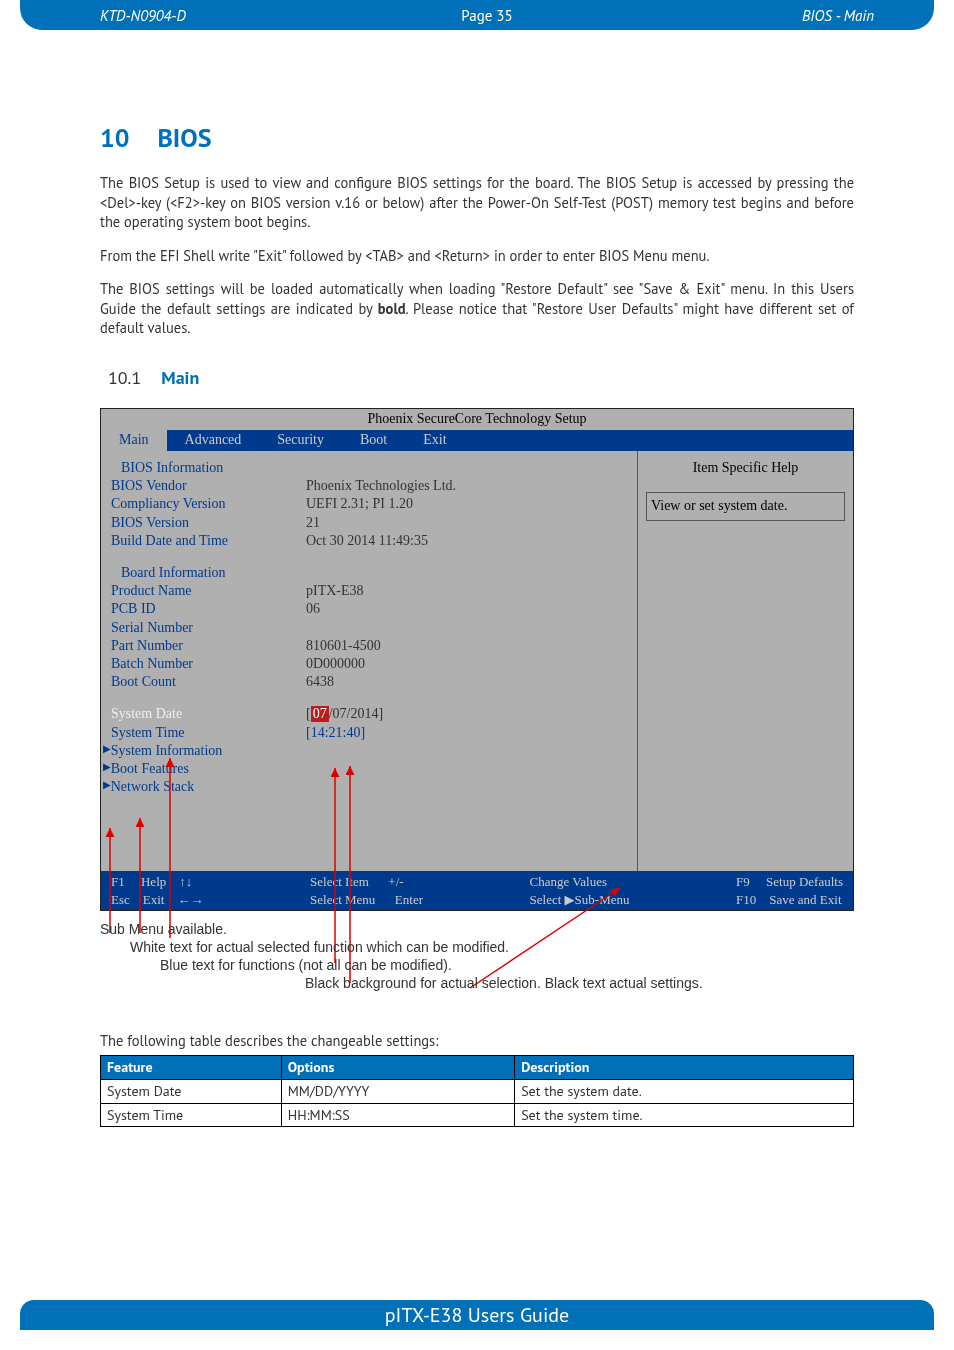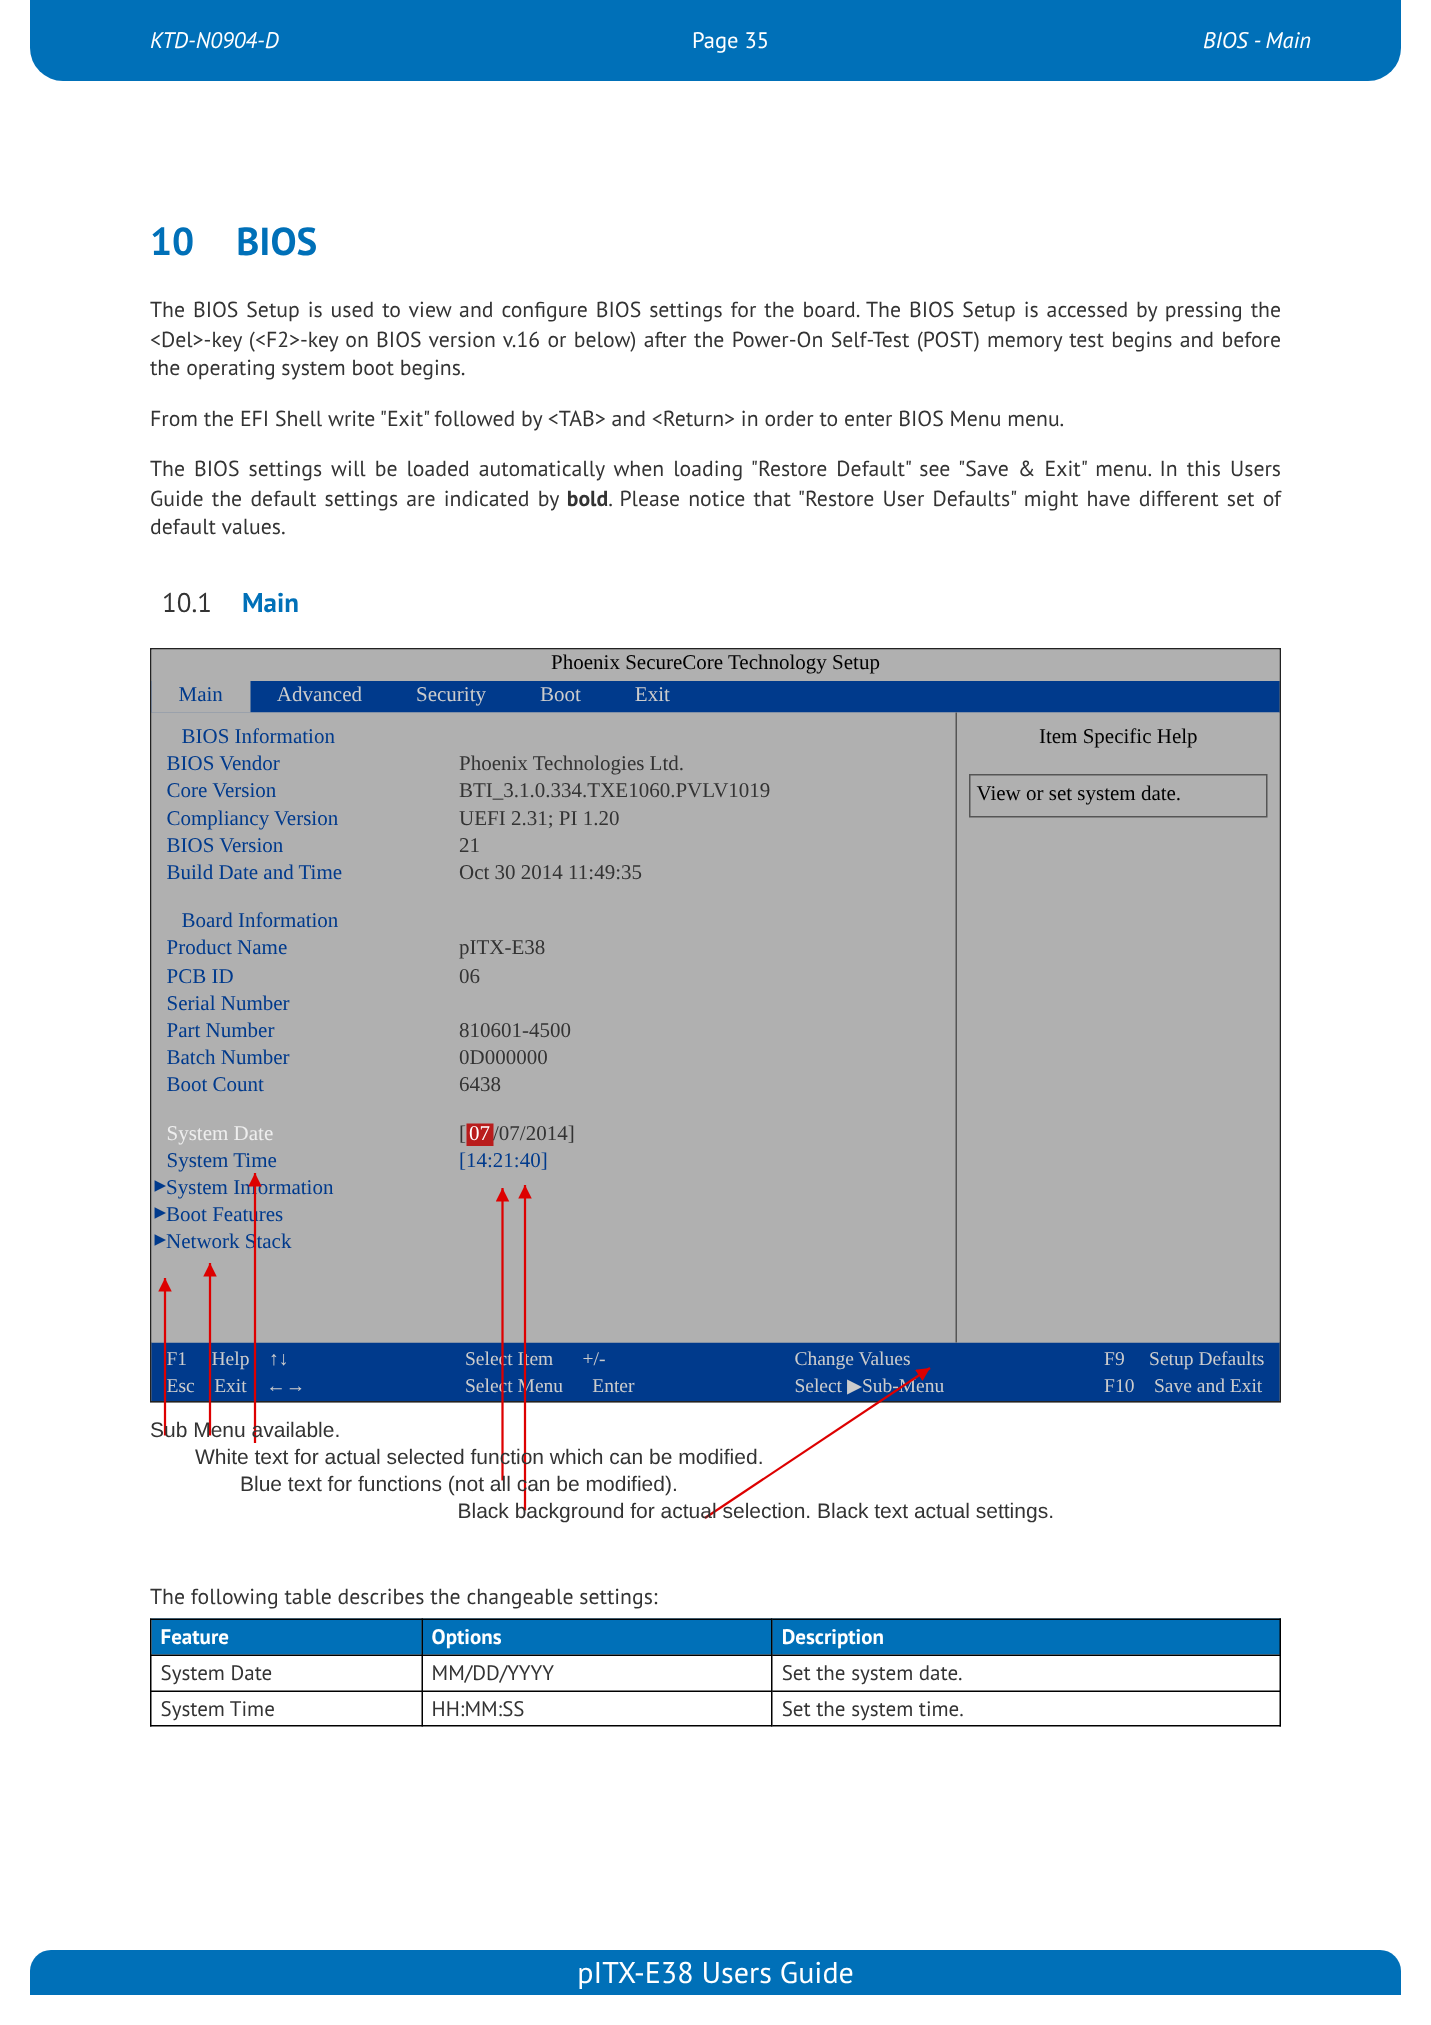--- a/index.html
+++ b/index.html
@@ -7,21 +7,21 @@
     font-family: "Segoe UI", "PT Sans", Arial, sans-serif;
     width: 954px;
     height: 1350px;
     background: #fff;
     position: relative;
     color: #333;
   }
   .header {
     background: #0070b8;
     border-radius: 0 0 22px 22px;
-    height: 54px;
+    height: 30px;
     margin: 0 20px;
     display: flex;
     align-items: center;
     color: #fff;
     font-size: 15px;
     position: relative;
   }
   .header .left { flex: 1; padding-left: 80px; font-style: italic; }
   .header .center { flex: 1; text-align: center; }
   .header .right { flex: 1; text-align: right; padding-right: 60px; font-style: italic; }
@@ -181,24 +181,20 @@
         <div class="bios-tab">Exit</div>
       </div>
       <div class="bios-body">
         <div class="bios-main">
           <div class="bios-row">
               <span class="lbl bblue" style="padding-left:10px;">BIOS Information</span>
             </div>
           <div class="bios-row">
               <span class="lbl bblue">BIOS Vendor</span>
               <span class="val">Phoenix Technologies Ltd.</span>
-            </div>
-          <div class="bios-row">
-              <span class="lbl bblue">Core Version</span>
-              <span class="val">BTI_3.1.0.334.TXE1060.PVLV1019</span>
             </div>
           <div class="bios-row">
               <span class="lbl bblue">Compliancy Version</span>
               <span class="val">UEFI 2.31; PI 1.20</span>
             </div>
           <div class="bios-row">
               <span class="lbl bblue">BIOS Version</span>
               <span class="val">21</span>
             </div>
           <div class="bios-row">

